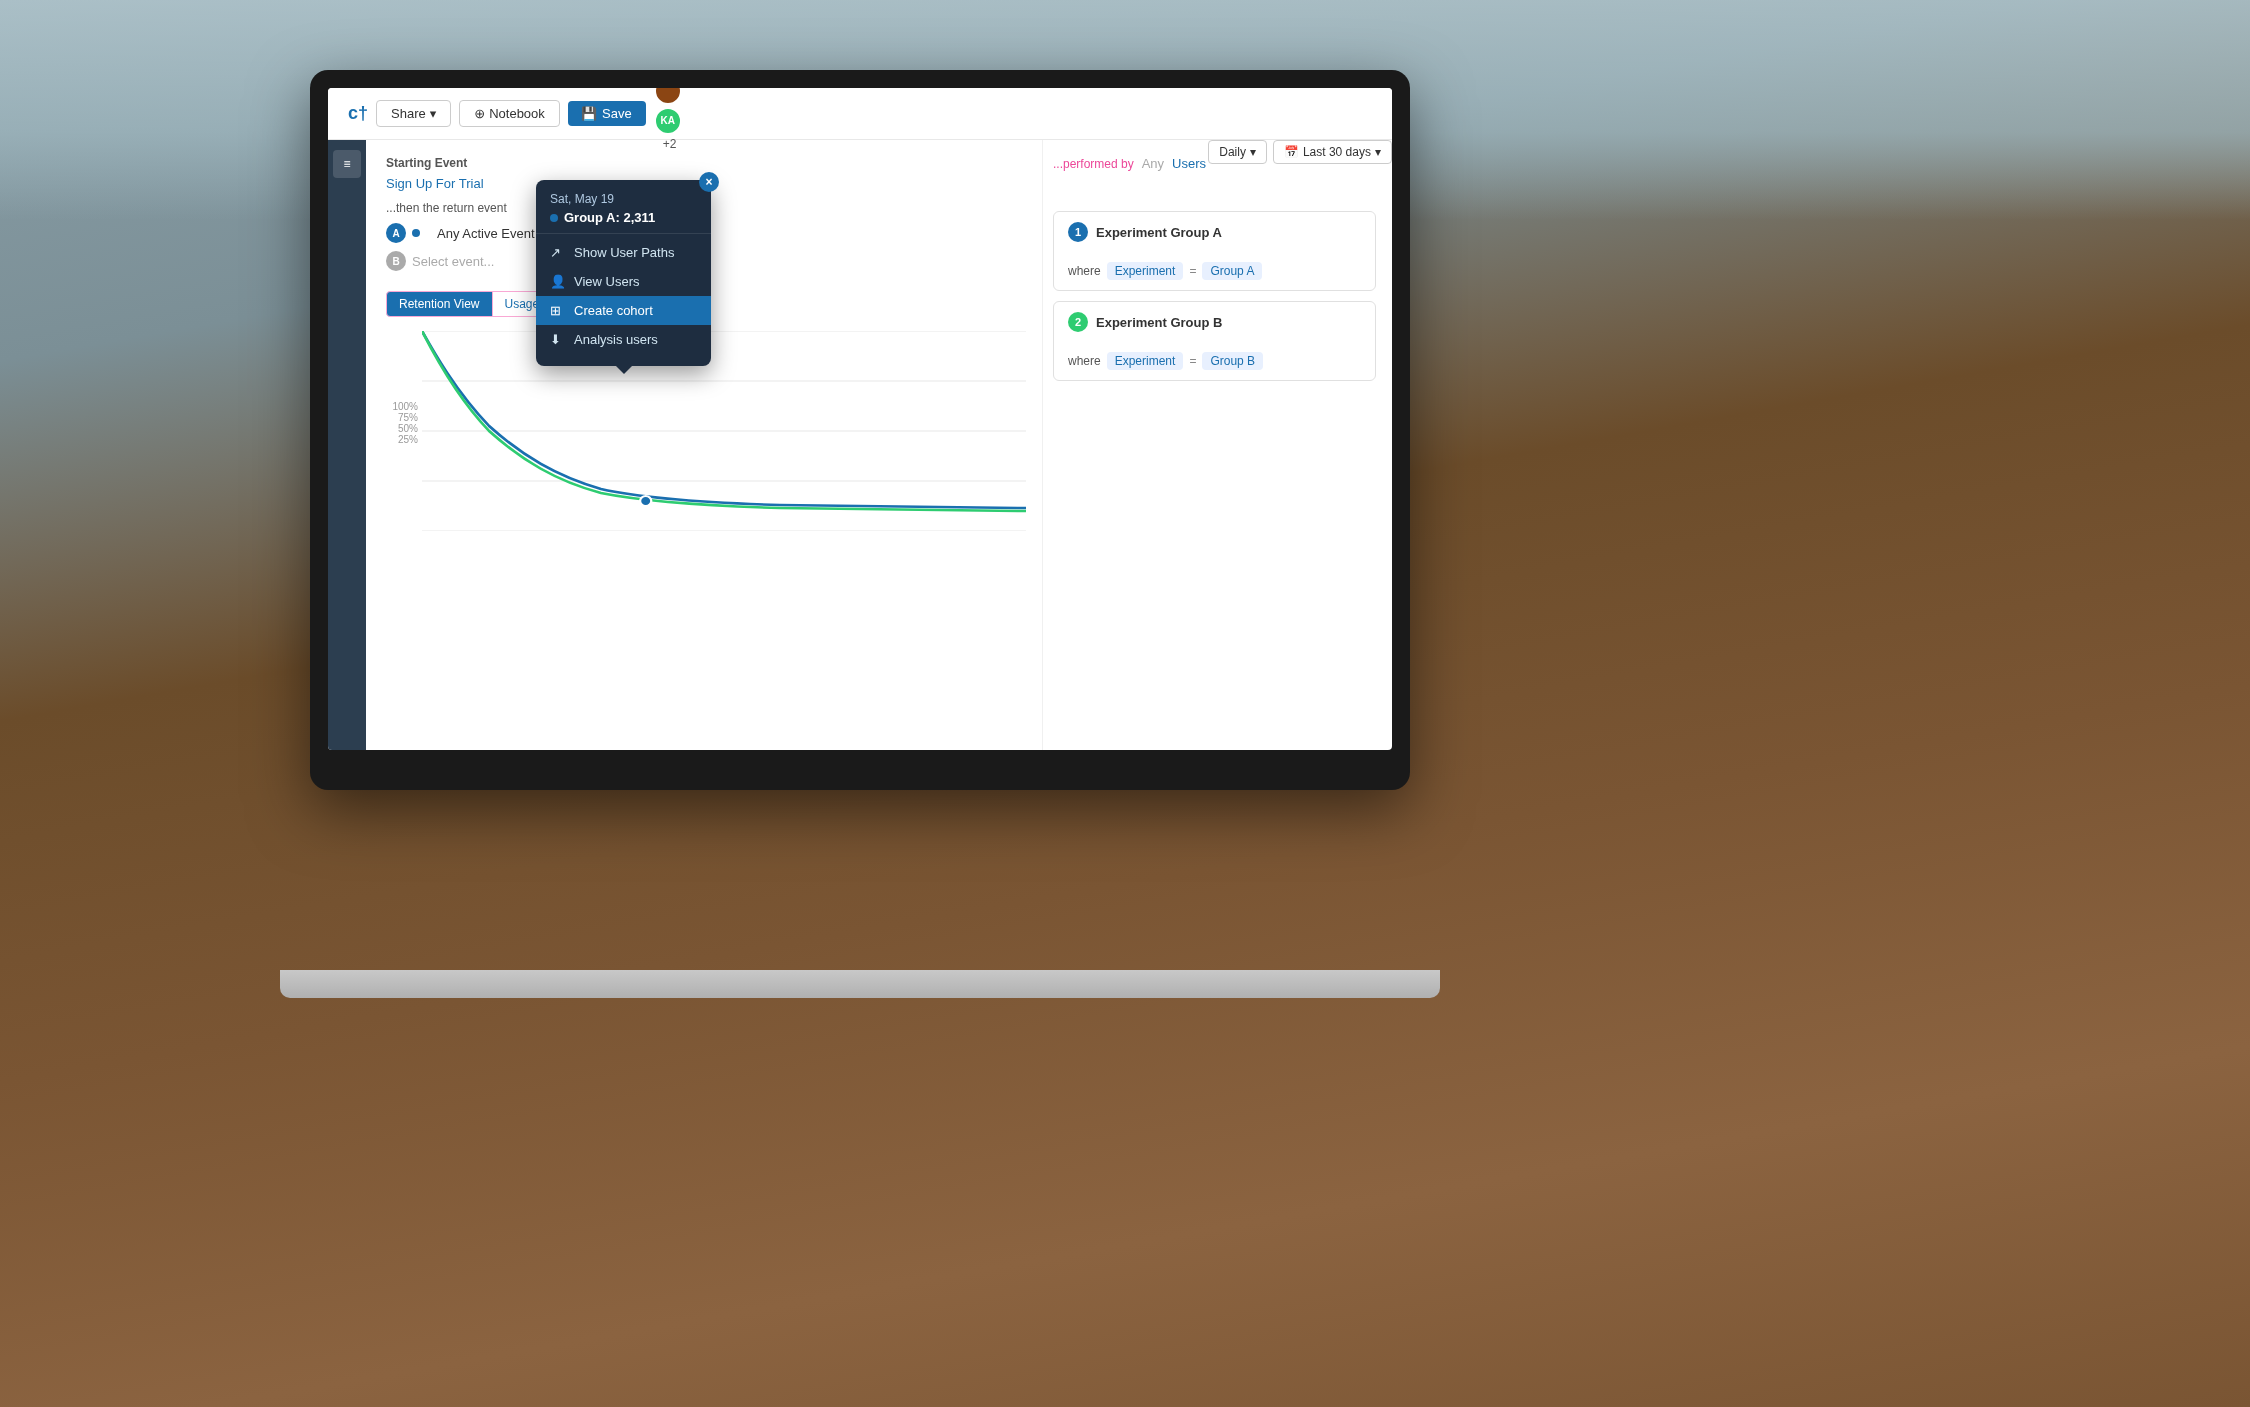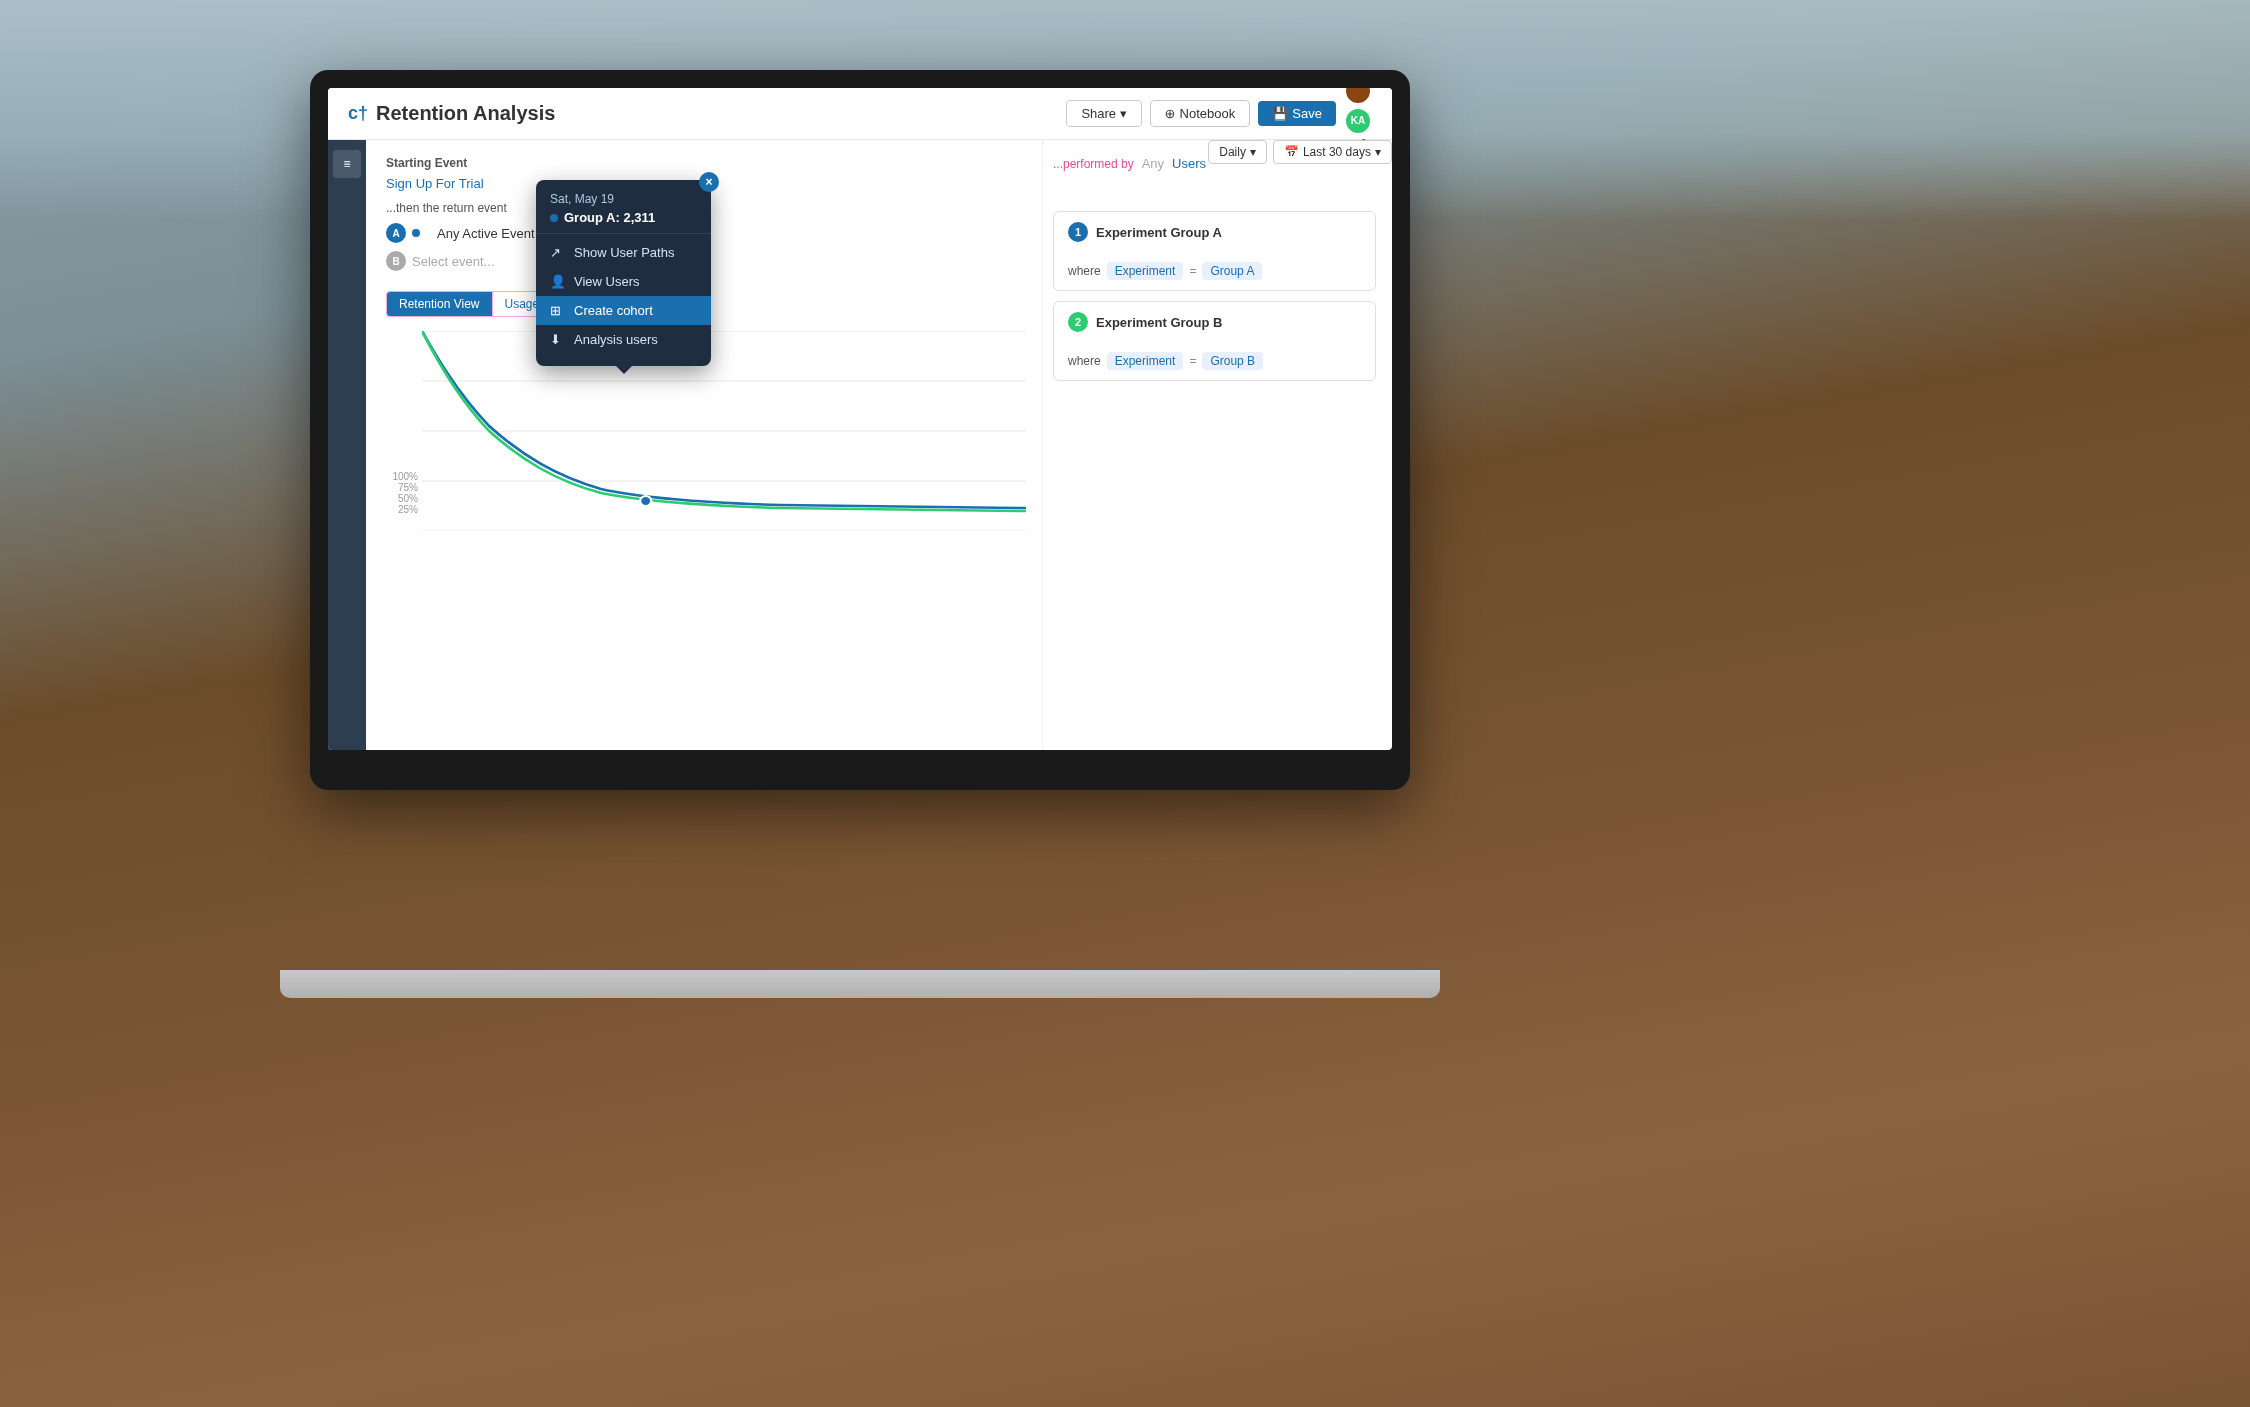--- a/index.html
+++ b/index.html
@@ -504,21 +504,21 @@
     }
 
     .y-axis {
       position: absolute;
       left: 0;
       top: 0;
       bottom: 16px;
       width: 36px;
       display: flex;
       flex-direction: column;
-      justify-content: flex-end;
+      justify-content: center;
       align-items: flex-end;
       padding-right: 4px;
       font-size: 10px;
       color: #999;
     }
 
     .chart-inner {
       position: absolute;
       left: 36px;
       right: 0;
@@ -540,21 +540,20 @@
 <div class="desk-bg"></div>
 <div class="window-light"></div>
 
 <div class="laptop-outer">
 
   <div class="laptop-bezel">
     <div class="laptop-screen">
 
       <div class="app-header">
         <span class="app-logo">c†</span>
-        <span class="app-title">Retention Analysis</span>
 
         <div class="header-actions">
           <button class="btn-share">
             <span>Share</span>
             <span>▾</span>
           </button>
           <button class="btn-notebook">
             <span>⊕</span>
             <span>Notebook</span>
           </button>

